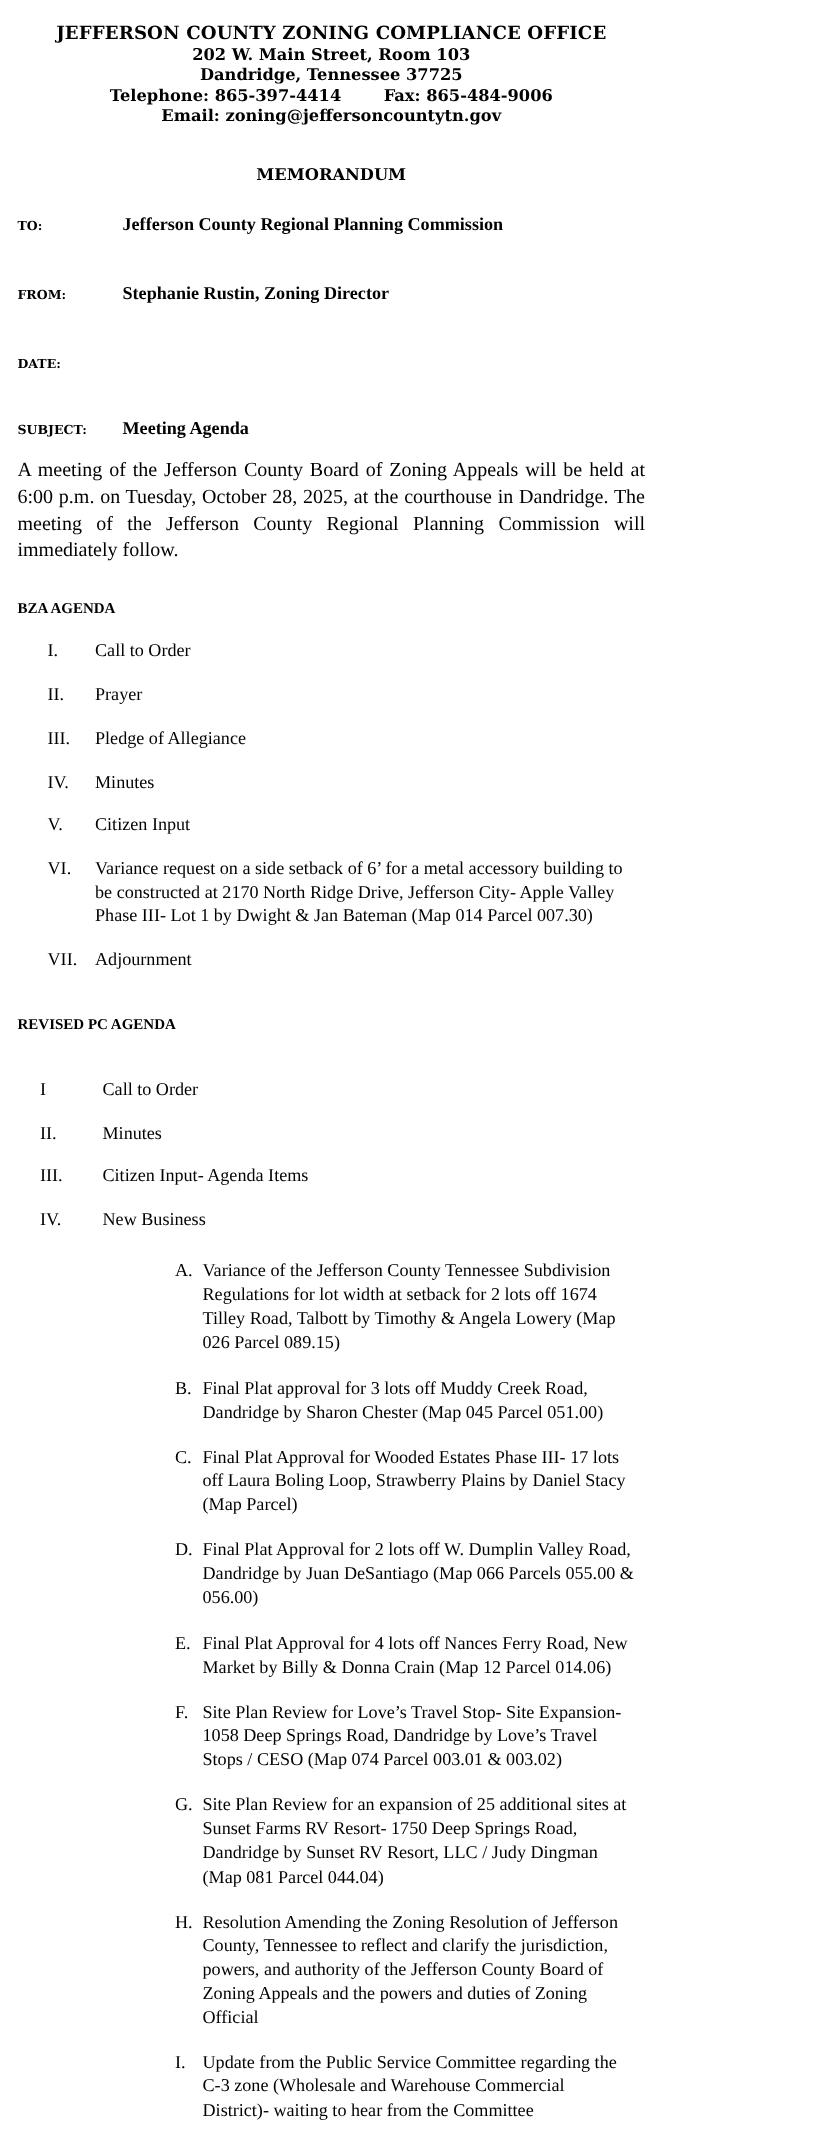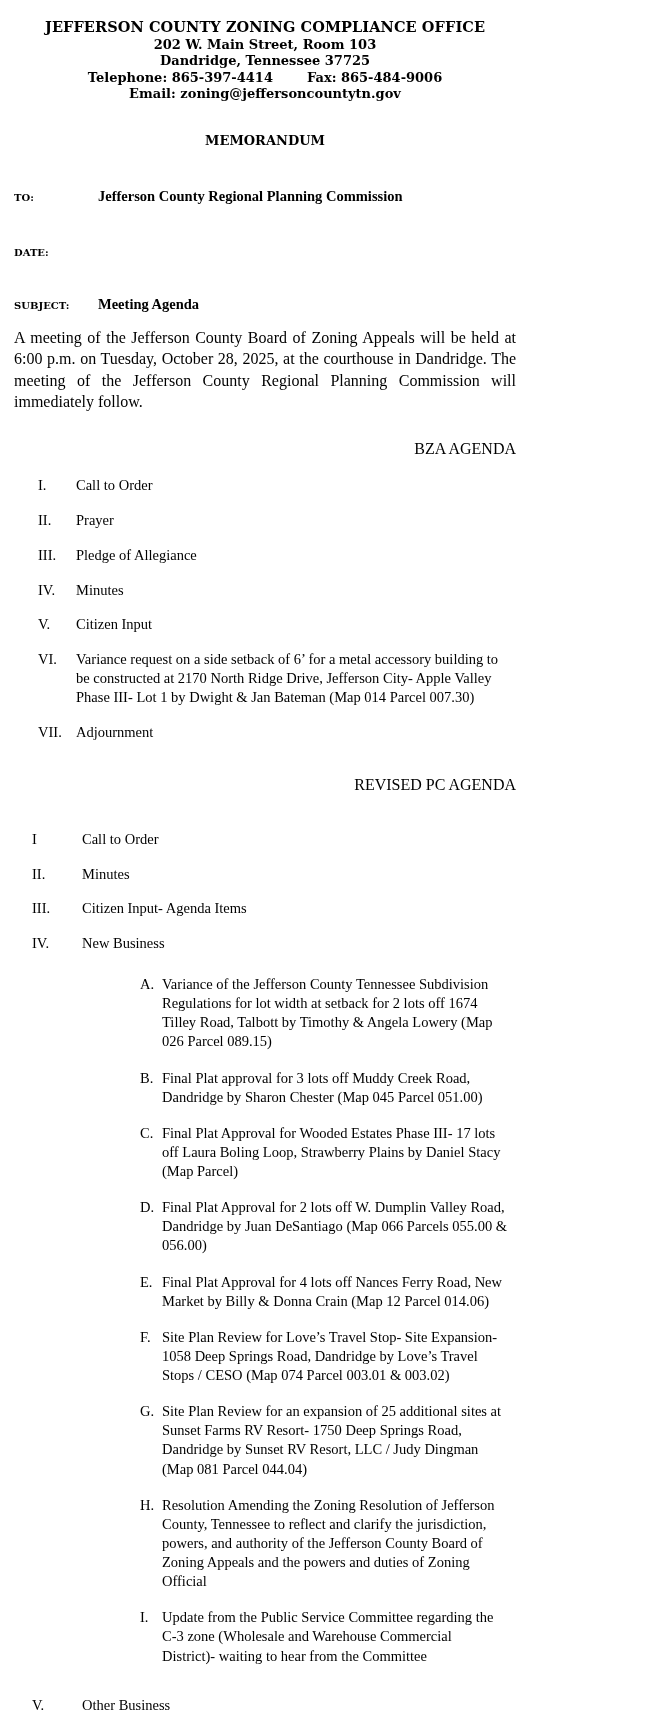--- a/index.html
+++ b/index.html
@@ -37,21 +37,20 @@
   .lh-row .gap {
     display: inline-block;
     width: 34px;
   }
   .memo-title {
     text-align: center;
     font-family: "DejaVu Serif", serif;
     font-weight: bold;
     font-size: 13px;
     margin-top: 30px;
-    margin-bottom: 16px;
   }
   .memo-row {
     display: flex;
     align-items: baseline;
     margin-bottom: 14px;
     font-size: 14.5px;
   }
   .memo-label {
     font-family: "DejaVu Serif", serif;
     font-weight: bold;
@@ -64,24 +63,25 @@
     flex: 1 1 auto;
     font-weight: bold;
   }
   .intro {
     margin-top: 6px;
     font-size: 16px;
     line-height: 1.33;
     text-align: justify;
   }
   .agenda-heading {
-    text-align: right;
-    font-size: 16px;
+    text-align: left;
+    font-size: 12px;
     margin-top: 28px;
     margin-bottom: 18px;
+    font-weight: bold;
   }
   .agenda-heading.second {
     margin-top: 34px;
     margin-bottom: 36px;
   }
   .item {
     display: flex;
     align-items: flex-start;
     margin-bottom: 16px;
     font-size: 14.5px;
@@ -143,20 +143,24 @@
     <div class="lh-line">Email: zoning@jeffersoncountytn.gov</div>
   </div>
 
   <div class="memo-title">MEMORANDUM</div>
 
   <div class="memo-row">
     <div class="memo-label">TO:</div>
     <div class="memo-value">Jefferson County Regional Planning Commission</div>
   </div>
   <div class="memo-row">
+    <div class="memo-label">FROM:</div>
+    <div class="memo-value">Stephanie Rustin, Zoning Director</div>
+  </div>
+  <div class="memo-row">
     <div class="memo-label">DATE:</div>
   </div>
   <div class="memo-row">
     <div class="memo-label">SUBJECT:</div>
     <div class="memo-value">Meeting Agenda</div>
   </div>
 
   <div class="intro">A meeting of the Jefferson County Board of Zoning Appeals will be held at 6:00 p.m. on Tuesday, October 28, 2025, at the courthouse in Dandridge. The meeting of the Jefferson County Regional Planning Commission will immediately follow.</div>
 
   <div class="agenda-heading">BZA AGENDA</div>

